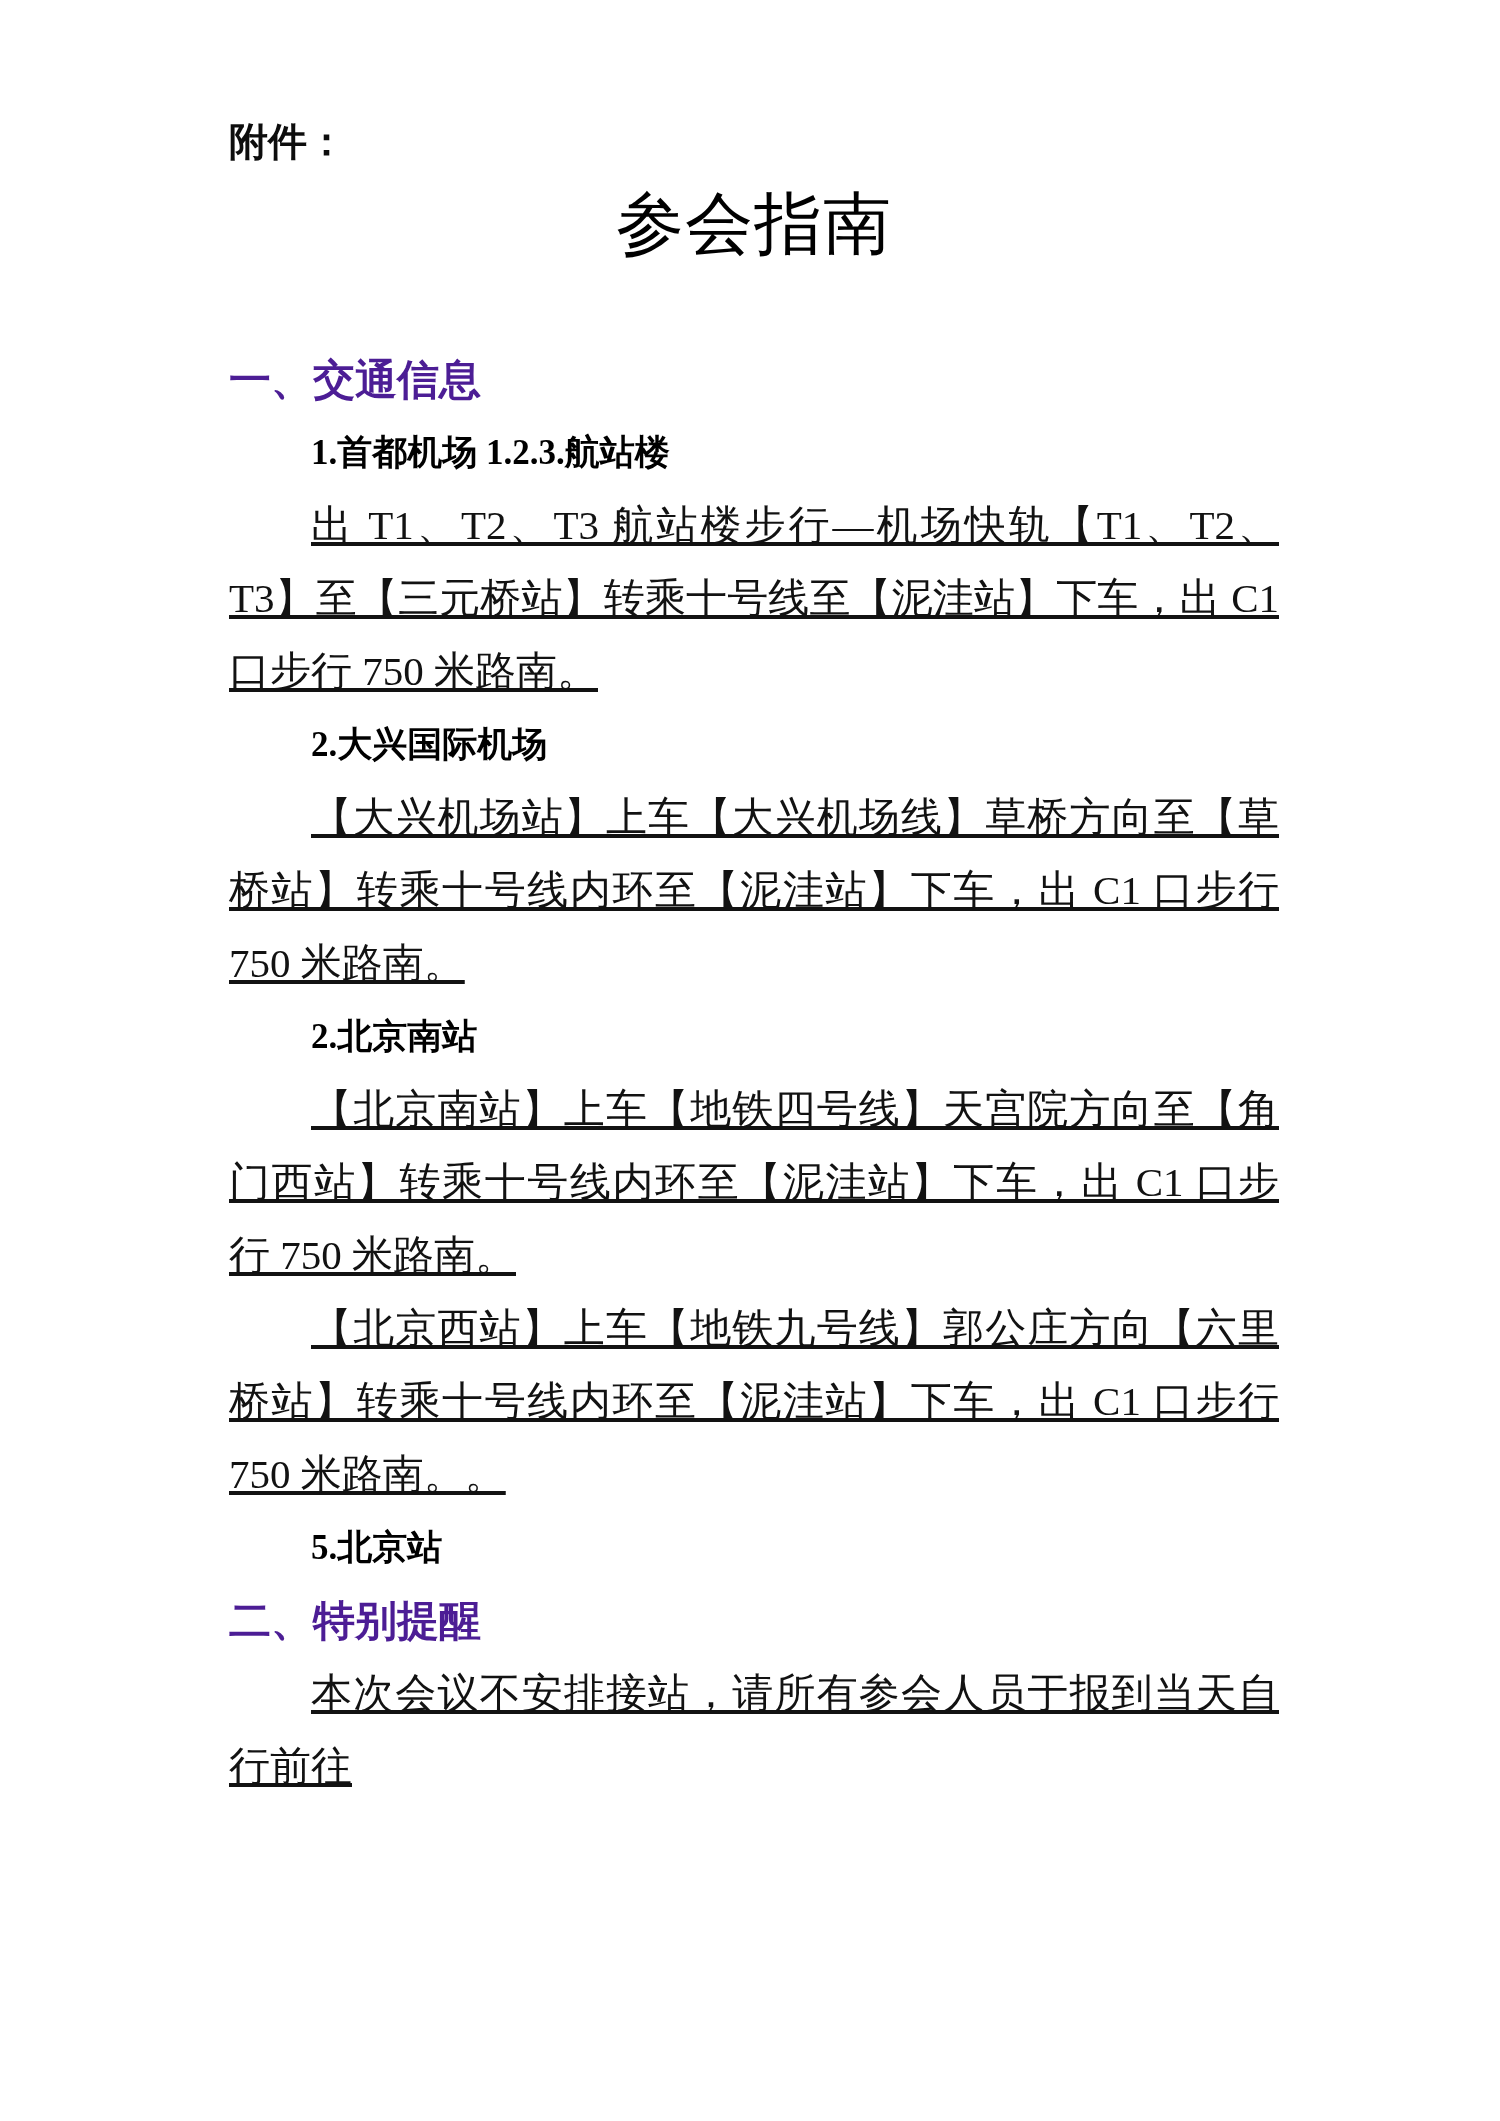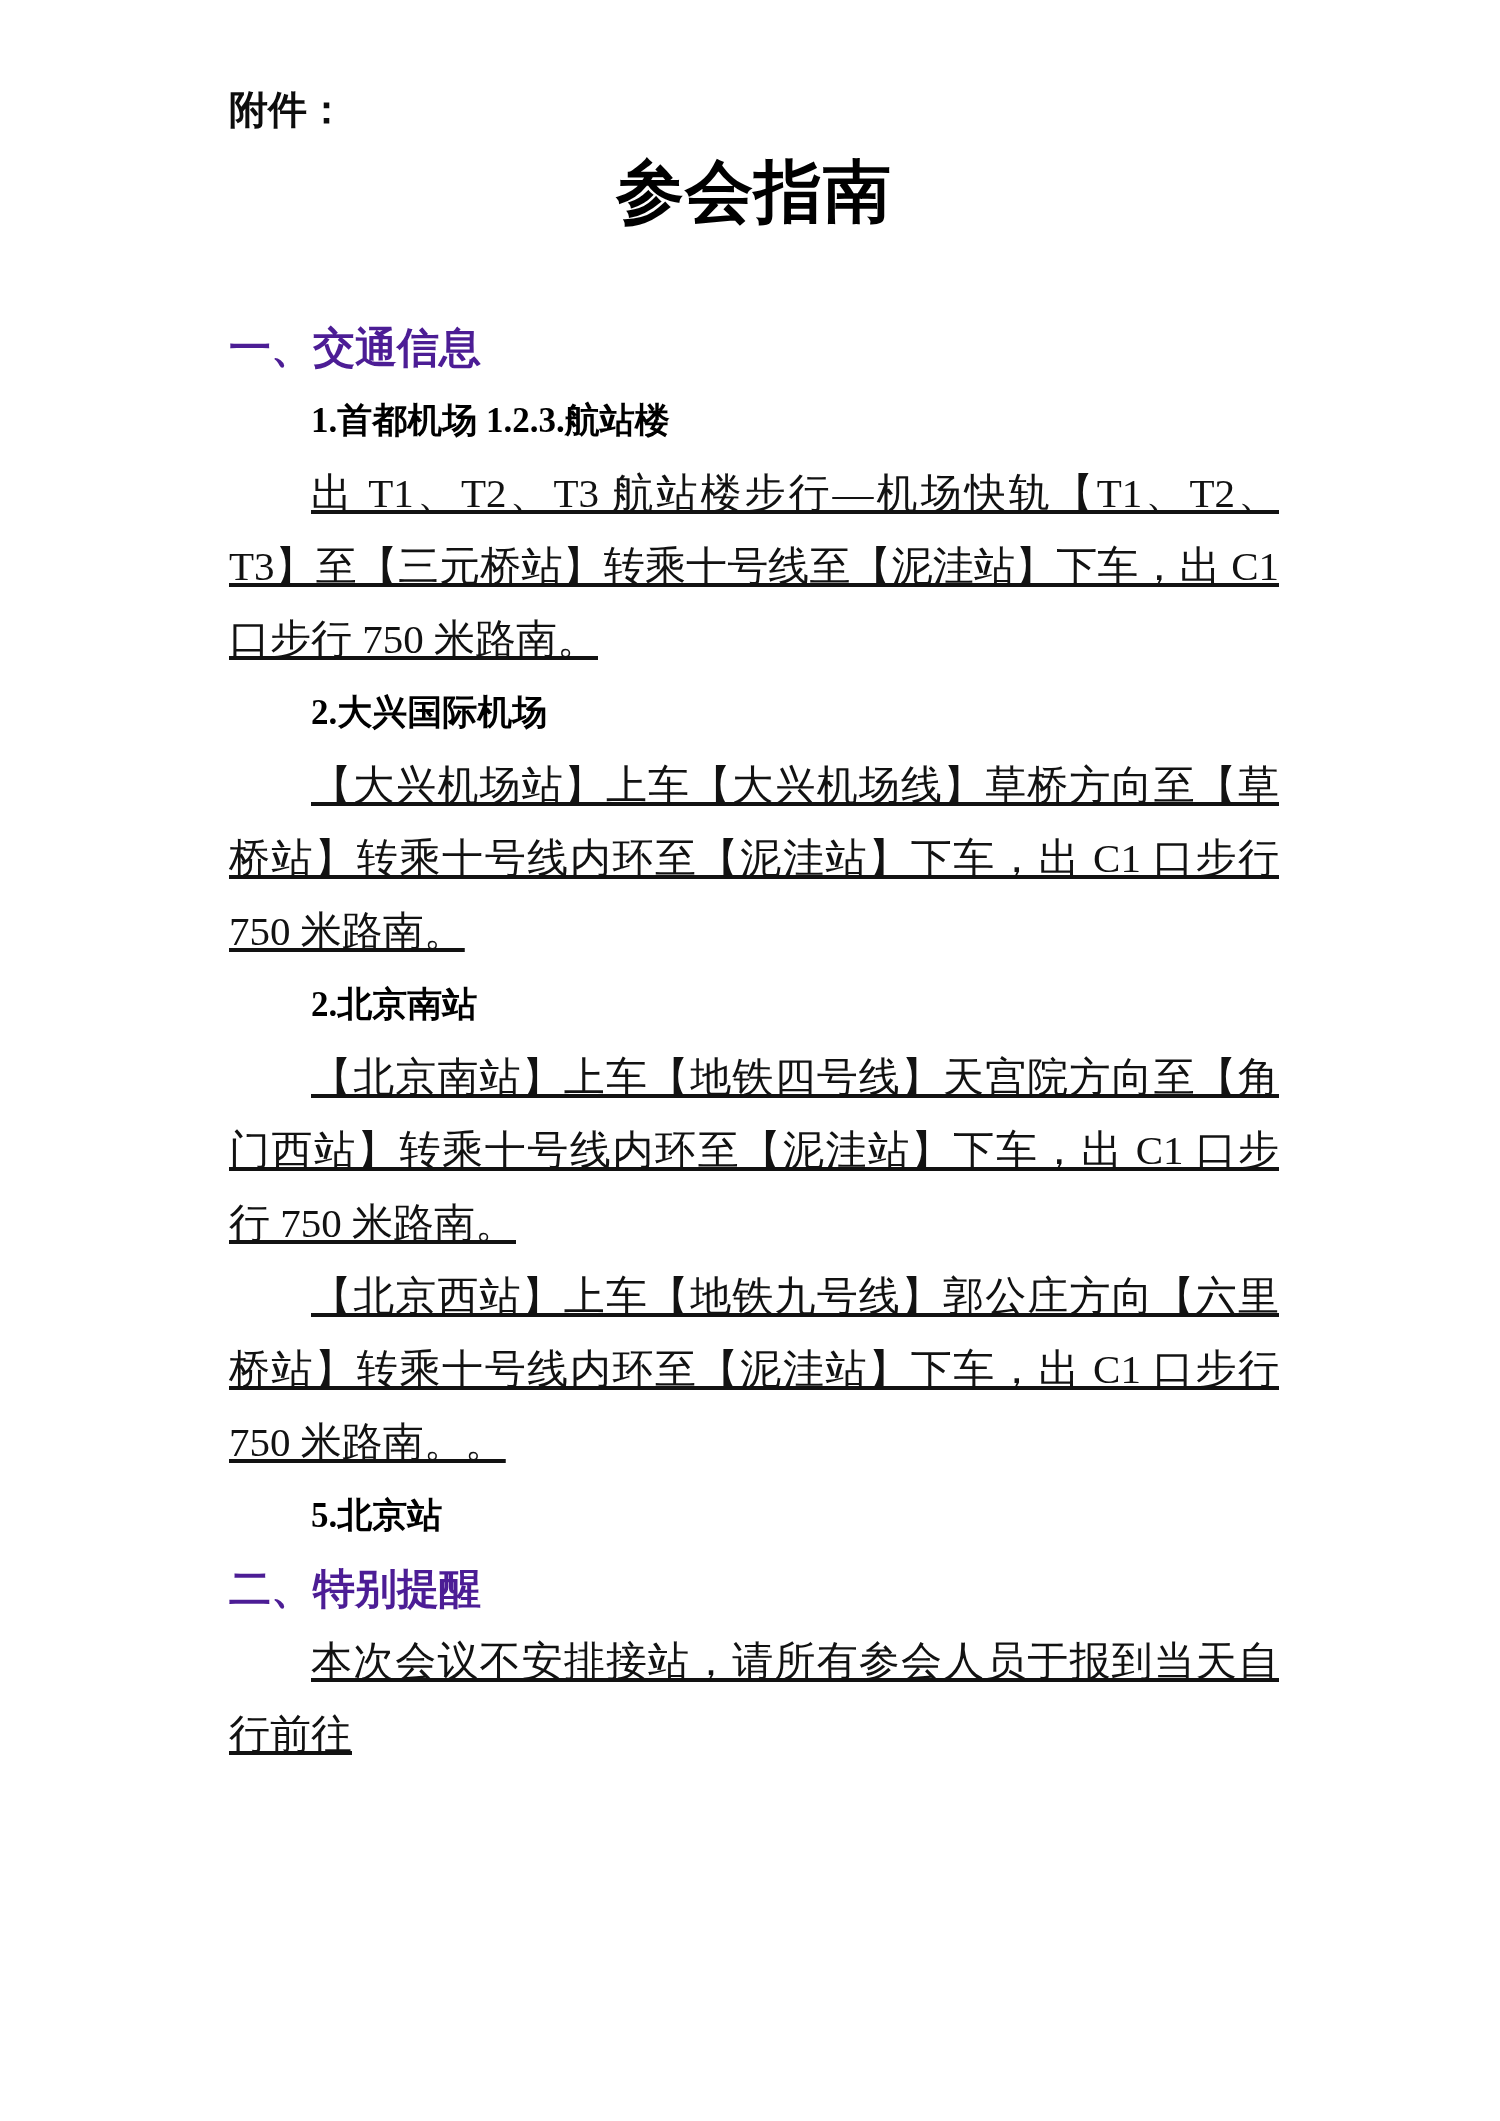--- a/index.html
+++ b/index.html
@@ -8,38 +8,38 @@
     background: #ffffff;
   }
   .page {
     position: relative;
     width: 1500px;
     height: 2121px;
     margin: 0 auto;
     background: #ffffff;
     color: #121212;
     box-sizing: border-box;
-    padding: 84px 221px 0 229px;
+    padding: 116px 221px 0 229px;
     font-family: "Liberation Serif", "DejaVu Serif", serif;
     font-size: 41px;
     overflow: hidden;
   }
   .attachment-line {
     font-family: "Liberation Sans", "DejaVu Sans", sans-serif;
     font-weight: bold;
     font-size: 39px;
     line-height: 52px;
     height: 52px;
     color: #0d0d0d;
   }
   .doc-title {
     margin-top: 10px;
     text-align: center;
     font-family: "Liberation Serif", "DejaVu Serif", serif;
-    font-weight: bold;
+    font-weight: normal;
     font-size: 68px;
     line-height: 92px;
     letter-spacing: 1px;
     color: #000000;
   }
   .sec-heading {
     font-family: "Liberation Sans", "DejaVu Sans", sans-serif;
     font-weight: bold;
     font-size: 42px;
     line-height: 73px;

